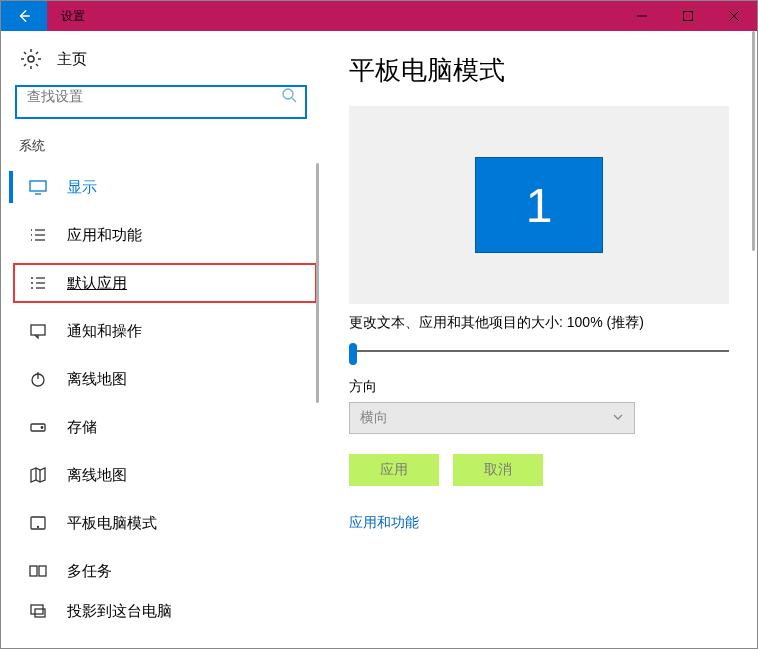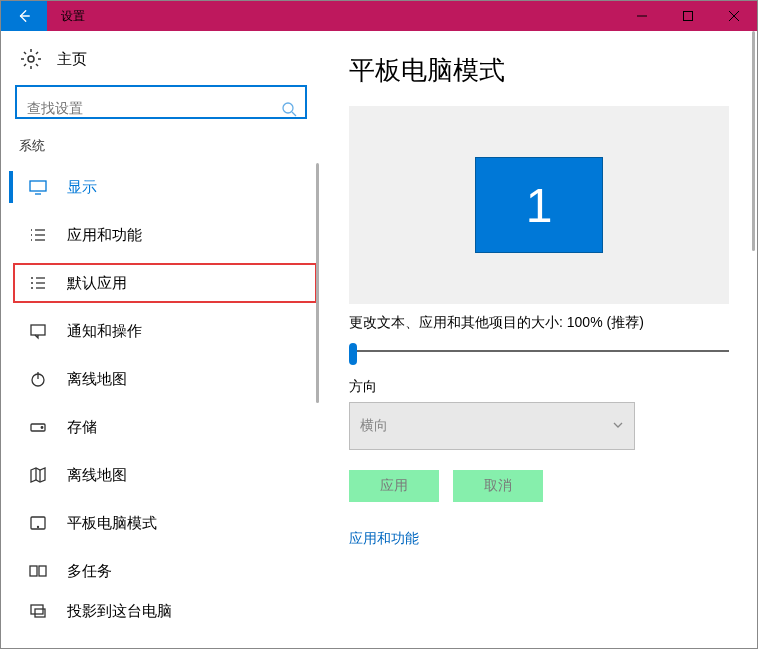--- a/index.html
+++ b/index.html
@@ -21,21 +21,21 @@
   
   .sidebar {
     width: 320px; border-right: 0; display:flex; flex-direction:column; overflow:hidden;
   }
   .home-row {
     display:flex; align-items:center; gap:16px; padding: 18px 18px 16px 20px; cursor:pointer;
   }
   .home-row .gear { width:20px; height:20px; }
   .search-row { padding: 0 14px 18px 14px; }
   .search-box {
-    height: 34px; border:2px solid #0078d7; display:flex; align-items:flex-end; padding:0 8px 0 8px;
+    height: 34px; border:2px solid #0078d7; display:flex; align-items:flex-start; padding:0 8px 0 8px;
   }
   .search-input { flex:1; border:none; outline:none; font-size:14px; background:transparent; color:#666; }
   .search-icon { width:16px; height:16px; opacity:0.6; }
 
   .section-label {
     padding: 4px 18px 8px 18px; font-size:13px; color:#333;
   }
   .section-label.topspace { padding-top: 0px; }
 
   .nav-scroll {
@@ -47,21 +47,21 @@
     position:relative;
     height:48px; display:flex; align-items:center; gap:20px; padding: 0 18px 0 20px; cursor:pointer;
   }
   .nav-item .icon { width:18px; height:18px; display:flex; align-items:center; justify-content:center; }
   .nav-item .label { font-size:15px; }
   .nav-item.active { color:#0078d7; }
   .nav-item.active::before {
     content:""; position:absolute; left:0; top:8px; bottom:8px; width:4px; background:#0078d7;
   }
   .nav-item.highlighted {
-    outline: 2px solid #e43a3a; outline-offset: -6px;
+    outline: 2px solid #e43a3a; outline-offset: -6px; text-decoration: underline;
   }
 
   
   .sidebar-scrollbar {
     position:absolute; right:2px; top:0; width:3px; height:100%;
   }
   .sidebar-scrollbar .thumb {
     position:absolute; left:0; right:0; top:0; height:240px; background:#b0b0b0; border-radius:2px;
   }
 
@@ -83,28 +83,28 @@
   .links-row { display:flex; gap:18px; padding: 4px 0 18px 0; }
   .link { color:#0067c0; cursor:pointer; font-size:14px; }
 
   .scale-row { font-size:14px; margin-bottom: 6px; }
   .slider-row { position:relative; height: 24px; margin-bottom: 16px; }
   .slider-track { position:absolute; left:8px; right:0; top:12px; height:2px; background:#666; }
   .slider-thumb { position:absolute; left:0; top:5px; width:8px; height:22px; border-radius:4px; background:#0078d7; }
 
   .field-label { font-size:14px; margin-bottom: 6px; }
   .select {
-    width:286px; height:48px; border:1px solid #bdbdbd; background:#e8e8e8; color:#888; display:flex; align-items:center; padding:0 10px; position:relative; margin-bottom:20px;
+    width:286px; height:32px; border:1px solid #bdbdbd; background:#e8e8e8; color:#888; display:flex; align-items:center; padding:0 10px; position:relative; margin-bottom:20px;
   }
   .select .chevron { position:absolute; right:10px; top:50%; transform:translateY(-50%); }
   .select .chevron svg { width:12px; height:12px; }
 
   .btn-row { display:flex; gap:14px; margin-bottom: 28px; }
   .btn {
-    width:90px; height:32px; background:#86efac; color:#7a7a7a; display:flex; align-items:center; justify-content:center; font-size:14px; cursor:default; border:none;
+    width:90px; height:32px; background:#bef264; color:#7a7a7a; display:flex; align-items:center; justify-content:center; font-size:14px; cursor:default; border:none;
   }
 
   .main-scrollbar {
     position:absolute; right:2px; top:0; width:3px; height:100%;
   }
   .main-scrollbar .thumb {
     position:absolute; left:0; right:0; top:0; height:220px; background:#b0b0b0; border-radius:2px;
   }
 </style>
 </head>

